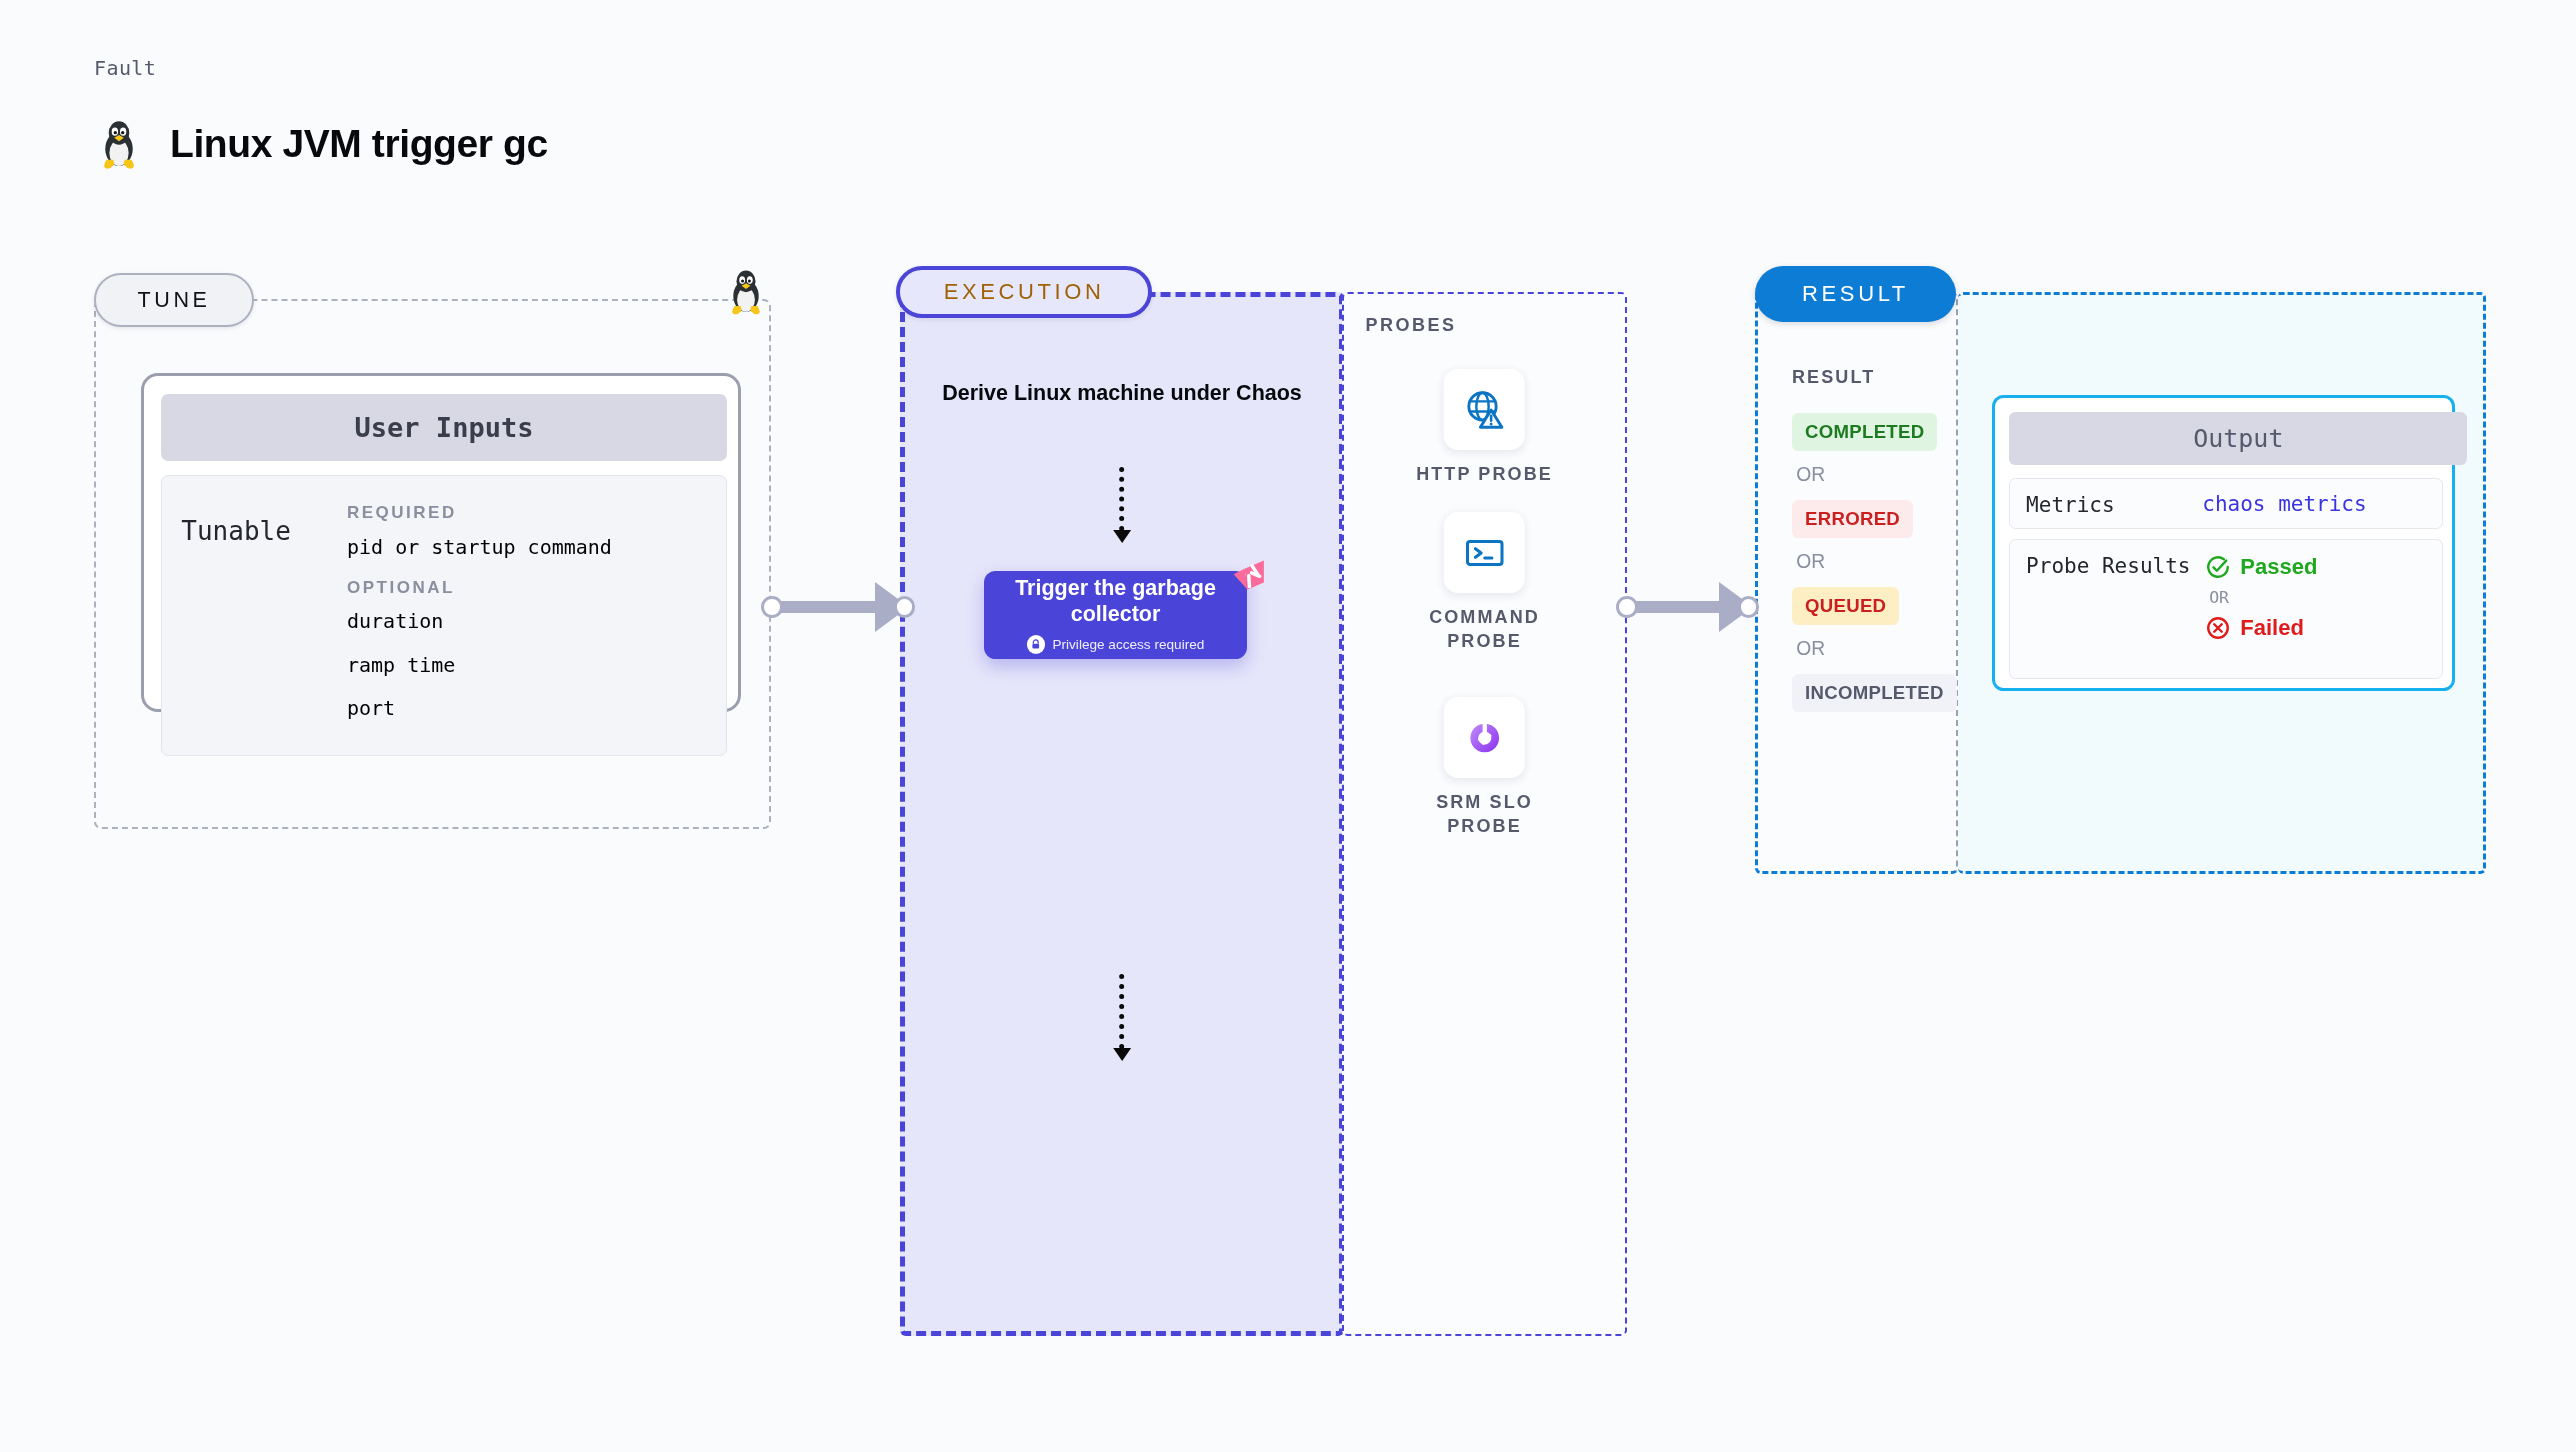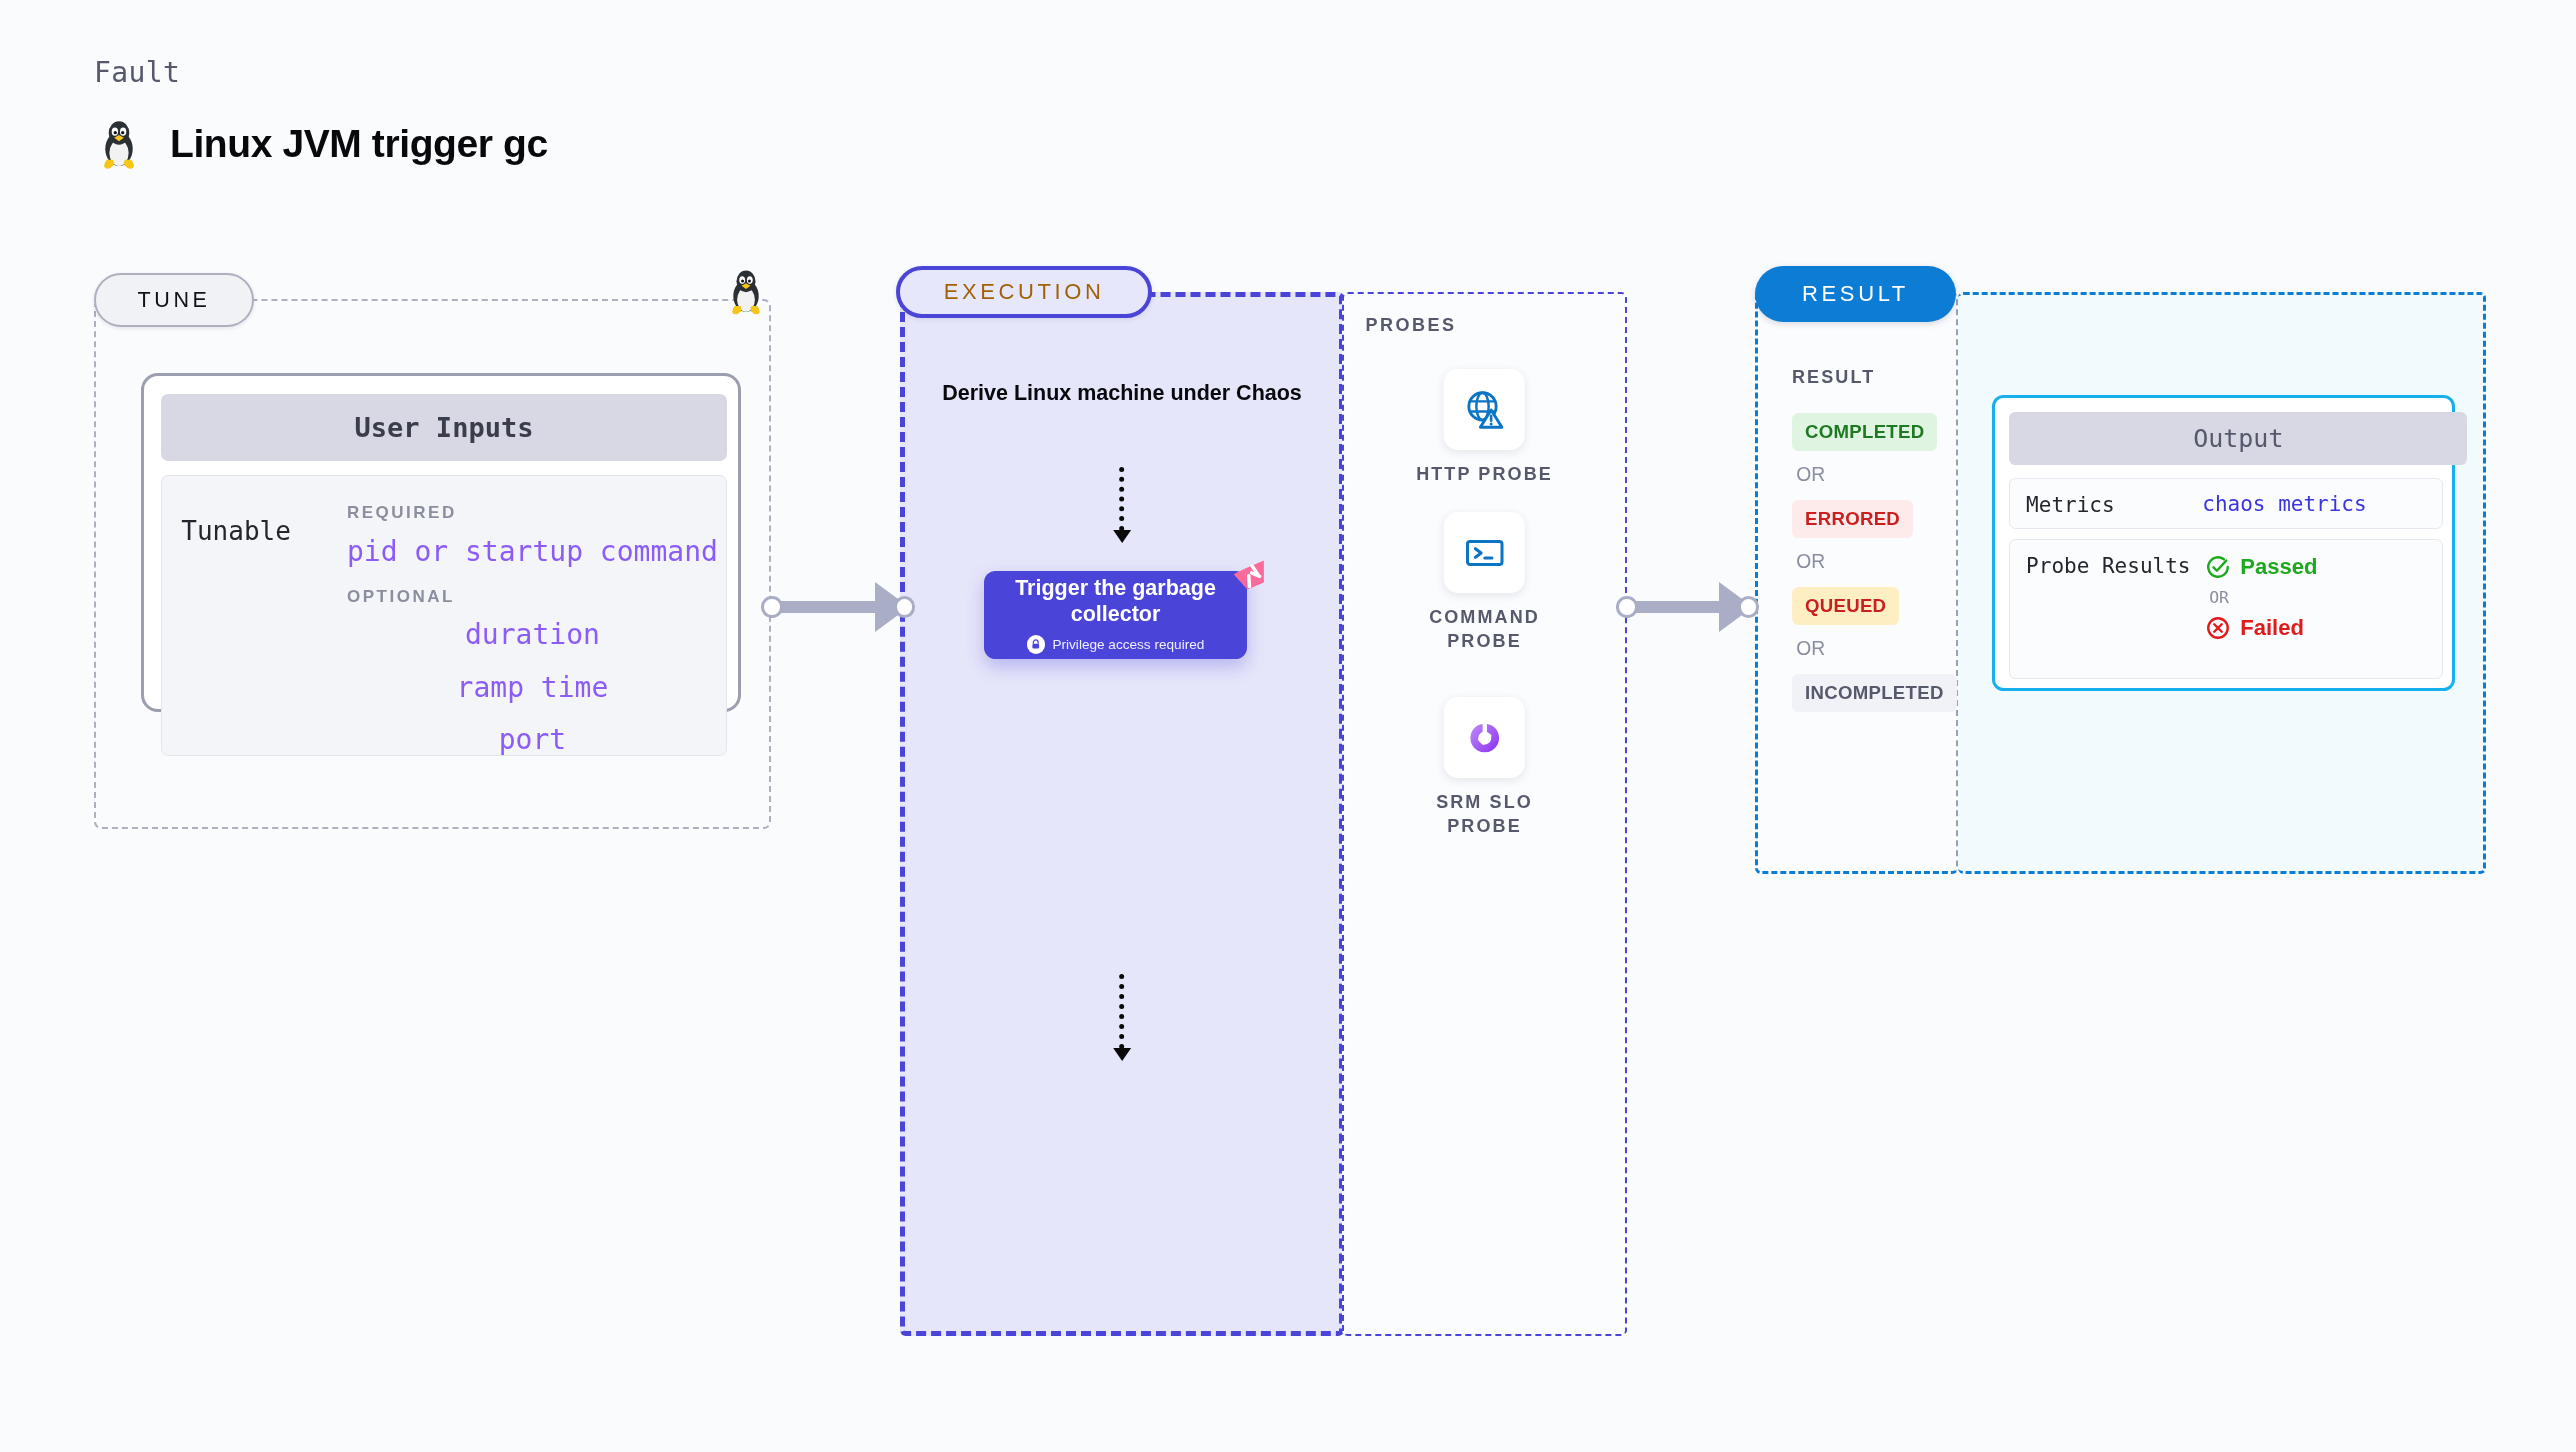--- a/index.html
+++ b/index.html
@@ -8,21 +8,21 @@
     background: #fafbfd;
     font-family: "Liberation Sans", sans-serif;
     overflow: hidden;
   }
   .canvas { position: relative; width: 2576px; height: 1452px; }
 
   
   .fault-label {
     position: absolute; left: 94px; top: 56px;
     font-family: "DejaVu Sans Mono", monospace;
-    font-size: 28px; color: #55596b; letter-spacing: 0.4px;
+    font-size: 20px; color: #55596b; letter-spacing: 0.4px;
   }
   .title-row {
     position: absolute; left: 97px; top: 118px;
     display: flex; align-items: center; gap: 29px;
   }
   .tux-big { width: 44px; height: 52px; }
   .title-text {
     font-size: 39px; font-weight: 700; color: #08090d;
     letter-spacing: -0.4px;
     font-family: "Liberation Sans", sans-serif;
@@ -84,21 +84,21 @@
     font-size: 26px; color: #24262e;
   }
   .inputs-col { position: absolute; left: 185px; top: 27px; }
   .req-opt {
     font-family: "Liberation Sans", sans-serif;
     font-size: 17px; font-weight: 600; color: #8a8e9e;
     letter-spacing: 2.5px; margin-bottom: 11.5px;
   }
   .input-item {
     font-family: "DejaVu Sans Mono", monospace;
-    font-size: 28px; color: #8b5cf6; margin-bottom: 19.3px; text-align: center;
+    font-size: 20px; color: #000000; margin-bottom: 19.3px;
   }
   .opt-gap { margin-top: 4.3px; }
 
   
   .tux-line { position: absolute; left: 725px; top: 268px; width: 42px; height: 47px; z-index: 25; }
 
   
   .exec-panel {
     position: absolute; left: 900px; top: 292px;
     width: 444px; height: 1044px;

